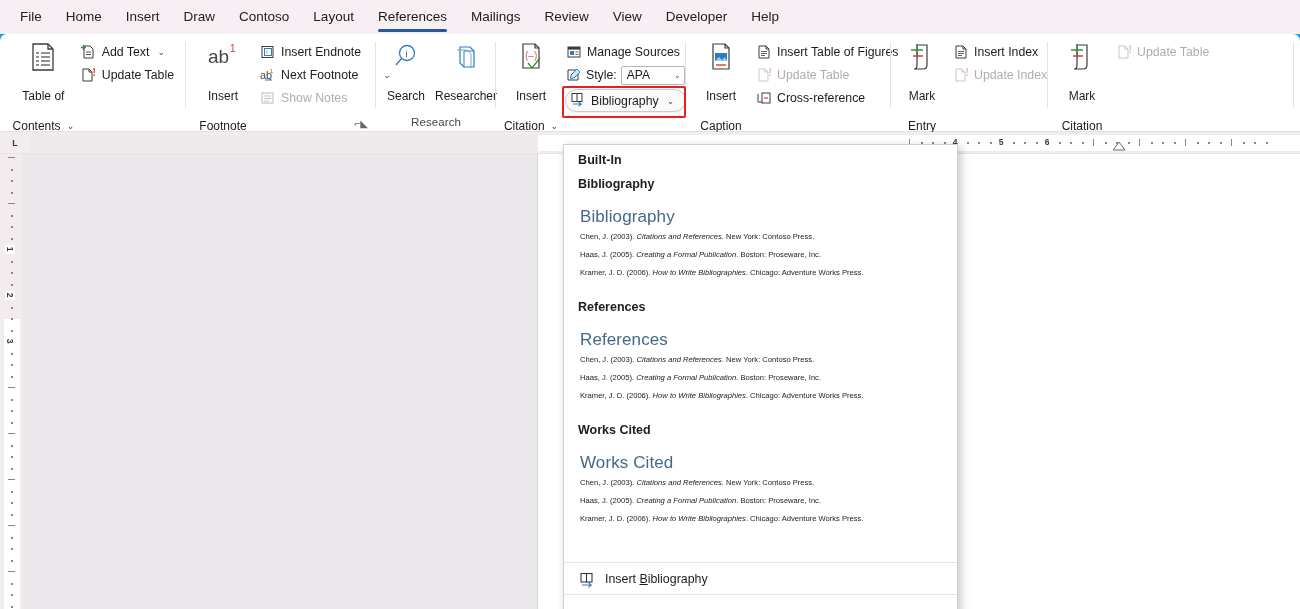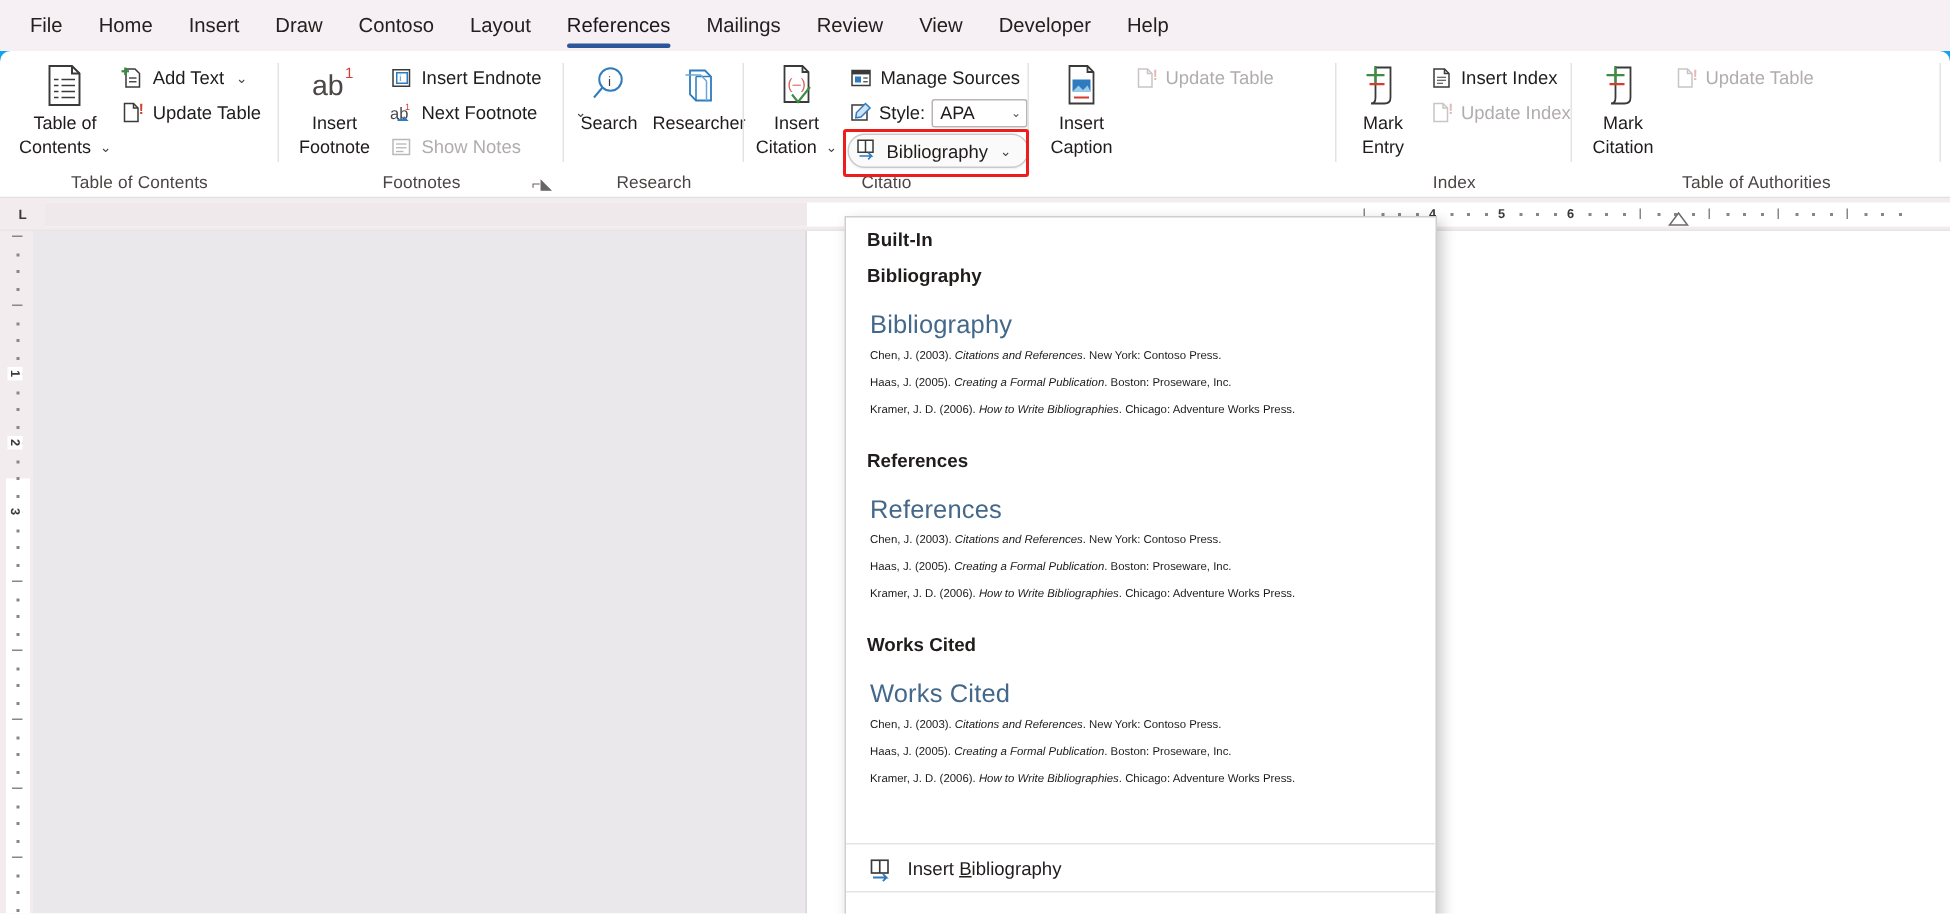--- a/index.html
+++ b/index.html
@@ -52,21 +52,21 @@
     letter-spacing:0.1px;
   }
   .group-body { display:flex; align-items:flex-start; padding:0 6px; gap:2px; flex:1; }
 
   
   .bigbtn {
     display:flex; flex-direction:column; align-items:center; justify-content:flex-start;
     width:auto; min-width:56px; padding:3px 6px 0 6px;
     border-radius:4px; cursor:default;
   }
-  .bigbtn .lbl { font-size:12px; color:#1f1c1b; line-height:14px; margin-top:2px; }
+  .bigbtn .lbl { font-size:12px; color:#1f1c1b; line-height:14px; margin-top:16px; }
   .bigbtn .ico { height:32px; display:flex; align-items:center; justify-content:center; }
 
   
   .col { display:flex; flex-direction:column; gap:1px; padding-top:3px; }
   .smbtn {
     display:flex; align-items:center; gap:5px;
     height:22px; padding:0 6px 0 3px; border-radius:3px; cursor:default;
     font-size:12.3px; color:#1f1c1b; white-space:nowrap;
   }
   .smbtn.disabled { color:#b2adad; }
@@ -416,29 +416,53 @@
                 <path d="M19 3 v4 h4" fill="none" stroke="#3a3a3a" stroke-width="1.2"></path>
                 <rect x="9" y="12" width="12" height="8" fill="#2e7bbf"></rect>
                 <path d="M9 20 l4 -4 l3 3 l3 -3 l2 4 z" fill="#9ecbe8"></path>
                 <line x1="10" y1="24" x2="20" y2="24" stroke="#d43c2e" stroke-width="1.4"></line>
               </svg>
             </div>
             <div class="lbl">Insert</div>
             <div class="lbl">Caption</div>
           </div>
           <div class="col">
+            <div class="smbtn">
+              <span class="ico">
+                <svg width="16" height="16" viewBox="0 0 16 16">
+                  <path d="M3 2 h7 l3 3 v9 h-10 z" fill="#fff" stroke="#3a3a3a" stroke-width="1"></path>
+                  <path d="M10 2 v3 h3" fill="none" stroke="#3a3a3a" stroke-width="1"></path>
+                  <g stroke="#3a3a3a" stroke-width=".8">
+                      <line x1="5" y1="7.5" x2="11" y2="7.5"></line>
+                      <line x1="5" y1="9.5" x2="11" y2="9.5"></line>
+                      <line x1="5" y1="11.5" x2="9" y2="11.5"></line>
+                    </g>
+                </svg>
+              </span>
+              <span>Insert Table of Figures</span>
+            </div>
             <div class="smbtn disabled">
               <span class="ico">
                 <svg width="16" height="16" viewBox="0 0 16 16">
                   <path d="M3 2 h6 l3 3 v9 h-9 z" fill="#fff" stroke="#c9c5c5" stroke-width="1"></path>
                   <path d="M9 2 v3 h3" fill="none" stroke="#c9c5c5" stroke-width="1"></path>
                   <text x="12.5" y="9" font-size="10" font-weight="bold" fill="#e6b9b4" font-family="Liberation Sans, sans-serif">!</text>
                 </svg>
               </span>
               <span>Update Table</span>
+            </div>
+            <div class="smbtn">
+              <span class="ico">
+                <svg width="16" height="16" viewBox="0 0 16 16">
+                  <rect x="6" y="3" width="8" height="10" fill="#fff" stroke="#3a3a3a" stroke-width="1"></rect>
+                  <line x1="8" y1="8" x2="12" y2="8" stroke="#d43c2e" stroke-width="1.2"></line>
+                  <path d="M2 4 v8 h4" fill="none" stroke="#3a3a3a" stroke-width="1"></path>
+                </svg>
+              </span>
+              <span>Cross-reference</span>
             </div>
           </div>
         </div>
         <div class="group-label"></div>
         <div class="group-sep"></div>
       </div>
 
       <div class="group" style="width:157px">
         <div class="group-body">
           <div class="bigbtn" style="min-width:50px">

